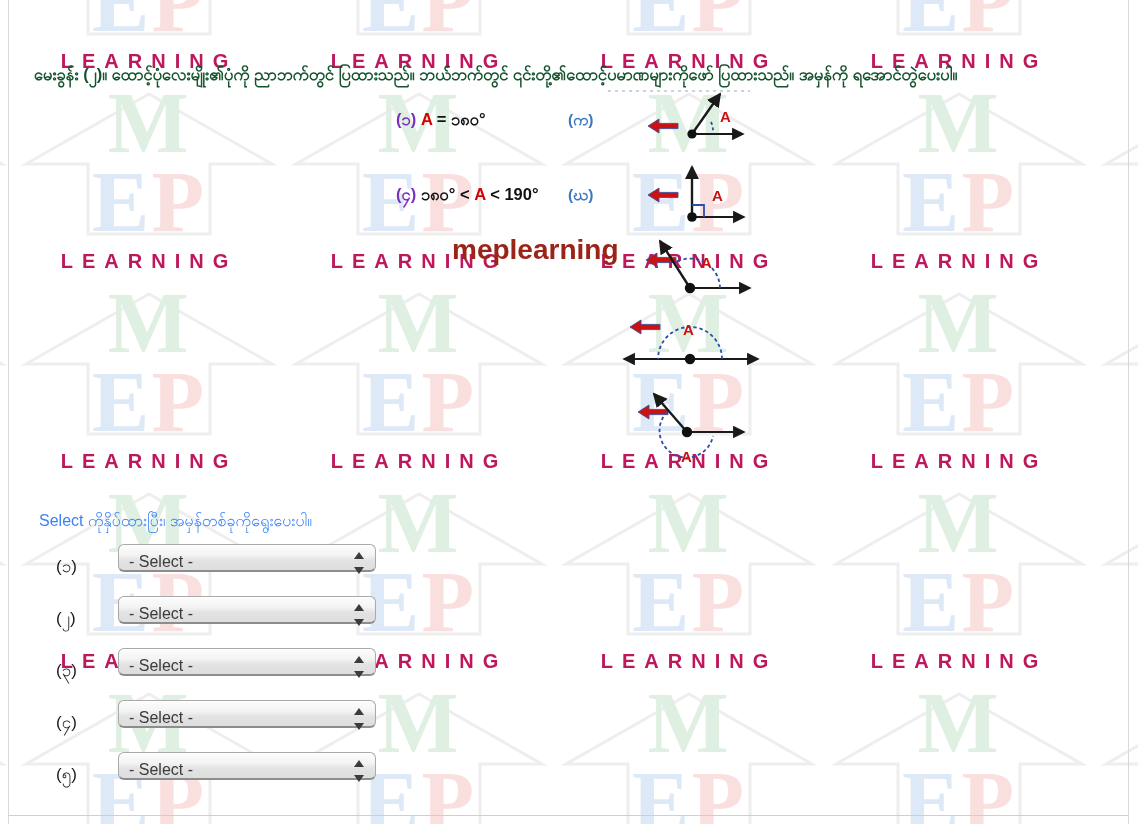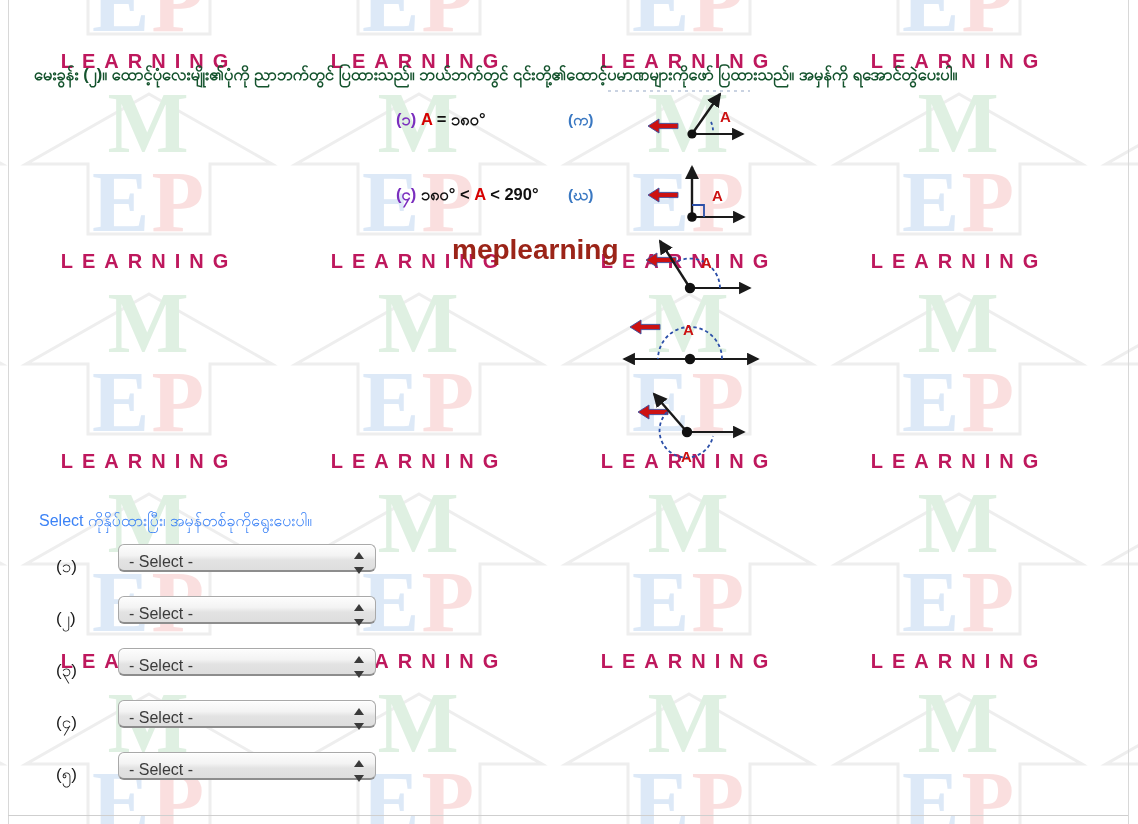--- a/index.html
+++ b/index.html
@@ -462,21 +462,21 @@
   <div id="question-heading">မေးခွန်း (၂)။ ထောင့်ပုံလေးမျိုး၏ပုံကို ညာဘက်တွင် ပြထားသည်။ ဘယ်ဘက်တွင် ၎င်းတို့၏ထောင့်ပမာဏများကိုဖော် ပြထားသည်။ အမှန်ကို ရအောင်တွဲပေးပါ။</div>
 
   <div id="dashed-strip"></div>
 
   <div id="definitions-list">
       <div class="def-row">
         <div class="def-expr"><span class="def-num">(၁)</span><span>&nbsp;</span><span class="def-var">A</span><span class="def-txt"> = </span><span class="def-txt">၁၈၀°</span></div>
         <div class="def-tag">(က)</div>
       </div>
       <div class="def-row">
-        <div class="def-expr"><span class="def-num">(၄)</span><span>&nbsp;</span><span class="def-txt">၁၈၀°</span><span class="def-txt"> &lt; </span><span class="def-var">A</span><span class="def-txt"> &lt; </span><span class="def-txt">290°</span></div>
+        <div class="def-expr"><span class="def-num">(၄)</span><span>&nbsp;</span><span class="def-txt">၁၈၀°</span><span class="def-txt"> &lt; </span><span class="def-var">A</span><span class="def-txt"> &lt; </span><span class="def-txt">190°</span></div>
         <div class="def-tag">(ဃ)</div>
       </div>
     </div>
 
   <div id="figures-list">
       <div class="fig-row">
         <svg width="160" height="72" viewBox="0 0 160 72">
           <defs>
             <marker id="mA" markerWidth="7" markerHeight="7" refX="5.2" refY="3" orient="auto">
               <path d="M0,0 L6,3 L0,6 z" fill="#1a1a1a"></path>

